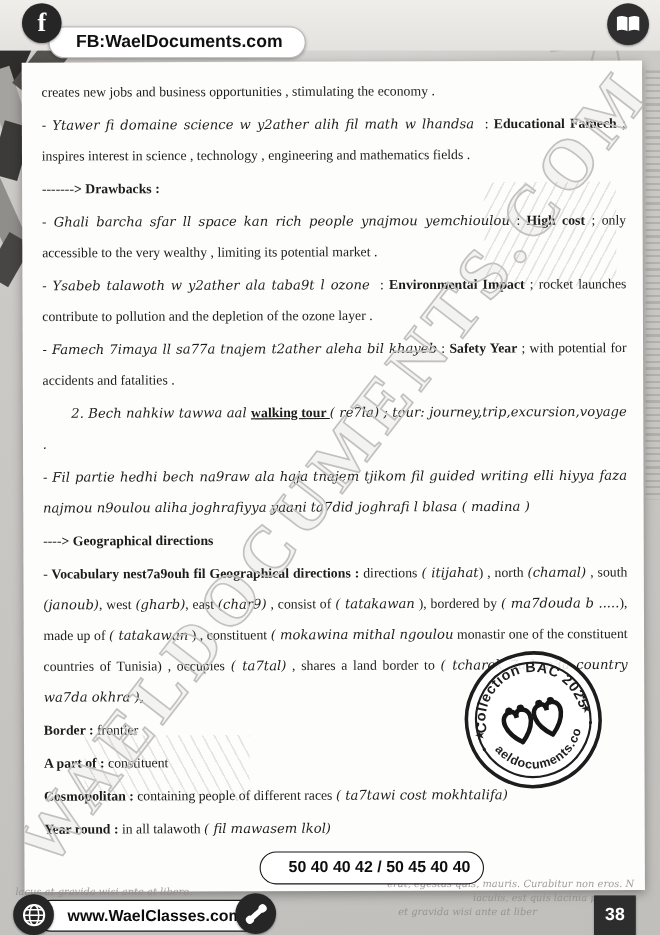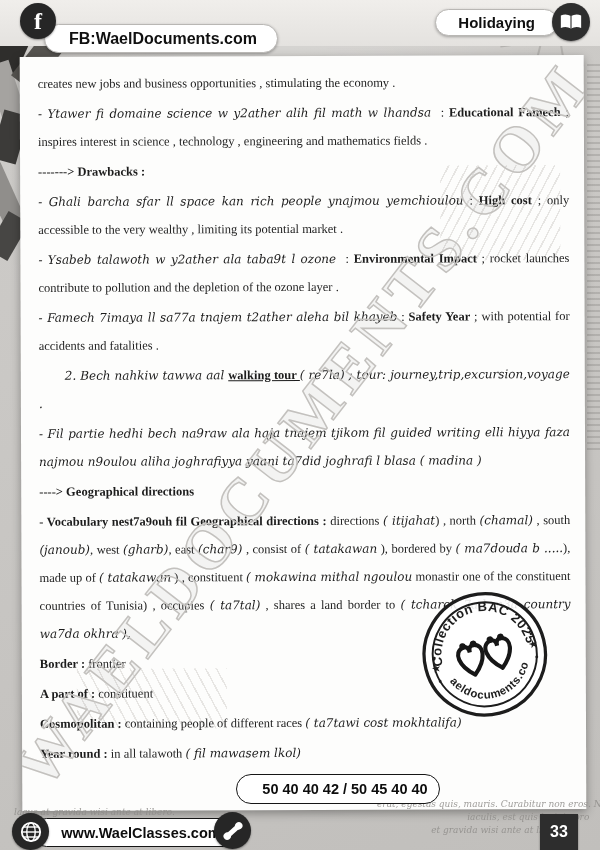--- a/index.html
+++ b/index.html
@@ -65,21 +65,21 @@
     font-family:"Liberation Serif",serif;font-weight:bold;font-size:64px;letter-spacing:7px;
     color:rgba(120,118,115,0.07);-webkit-text-stroke:1.5px #c3c1be;
   }
   
   .stamp{position:absolute;left:398px;top:534px;width:130px;height:130px;z-index:5;
     transform:rotate(-14deg);}
   
   .bg-text{position:absolute;z-index:4;color:#8f8d8a;font-family:"DejaVu Serif",serif;
     font-style:italic;font-size:9px;line-height:13px;opacity:.85;white-space:nowrap;}
   .bgt-left{left:14px;top:806px;}
-  .bgt-right{left:352px;top:798px;text-align:center;margin-left:25px;}
+  .bgt-right{left:352px;top:798px;text-align:left;}
   .footer-circle{position:absolute;width:37px;height:37px;border-radius:50%;background:#262626;
     z-index:7;display:flex;align-items:center;justify-content:center;box-shadow:0 1px 2px rgba(0,0,0,.4);}
   .globe-circle{left:12px;top:813px;}
   .phone-circle{left:214px;top:812px;}
   .footer-pill{
     position:absolute;background:#fff;border:1.5px solid #161616;border-radius:15px;
     display:flex;align-items:center;justify-content:center;z-index:6;
     font-family:"Liberation Sans",sans-serif;font-weight:bold;color:#0d0d0d;white-space:nowrap;
   }
   .web-pill{left:32px;top:818px;width:192px;height:27px;font-size:14.5px;padding-left:12px;}
@@ -98,23 +98,20 @@
 <div class="bg-shape shape-e"></div>
 <div class="bg-shape shape-f"></div>
 <div class="sketch-line sk1"></div>
 <div class="sketch-line sk2"></div>
 <div class="sketch-line sk3"></div>
 <div class="news-strip"></div>
 
 <div class="header-bar">
   <div class="pill fb-pill">
     <span>FB:WaelDocuments.com</span>
-  </div>
-  <div class="pill holiday-pill">
-    <span>Holidaying</span>
   </div>
 </div>
 <div class="fb-circle">
   <span>f</span>
 </div>
 <div class="book-circle">
   <svg width="24" height="20" viewBox="0 0 26 20">
     <path d="M2,3 Q7.5,0.5 13,3.5 L13,17 Q7.5,14 2,16.5 Z" fill="#ffffff"></path>
     <path d="M24,3 Q18.5,0.5 13,3.5 L13,17 Q18.5,14 24,16.5 Z" fill="#ffffff"></path>
     <rect x="12.4" y="3" width="1.2" height="14" fill="#2e2e2e"></rect>
@@ -201,14 +198,14 @@
 <div class="footer-circle phone-circle">
   <svg width="22" height="22" viewBox="0 0 24 24">
     <g transform="translate(12,12) rotate(-42)" fill="#ffffff">
       <rect x="-8.5" y="-2.6" width="17" height="5.2" rx="2.6"></rect>
       <circle cx="-8.5" cy="0" r="4"></circle>
       <circle cx="8.5" cy="0" r="4"></circle>
     </g>
   </svg>
 </div>
 <div class="page-box">
-  <span>33</span>
+  <span>38</span>
 </div>
 
 </body></html>

